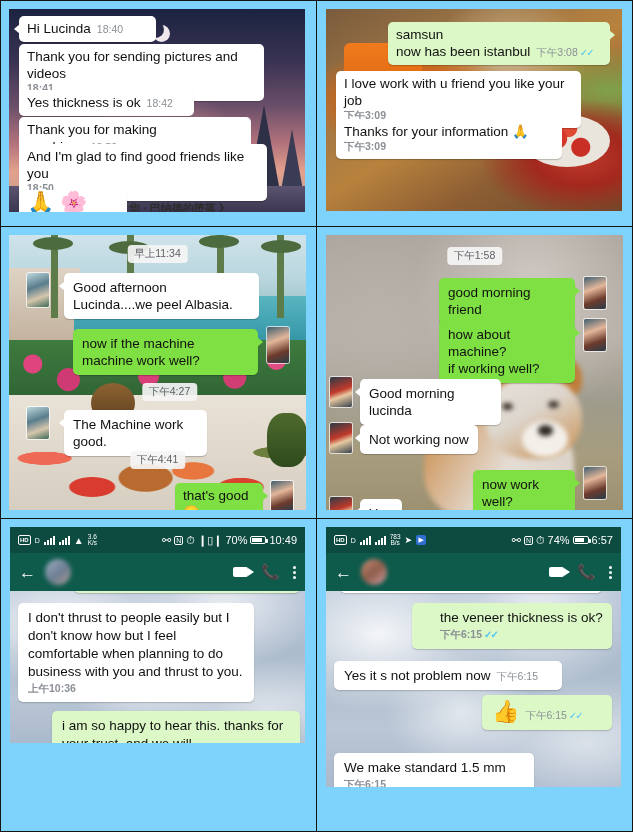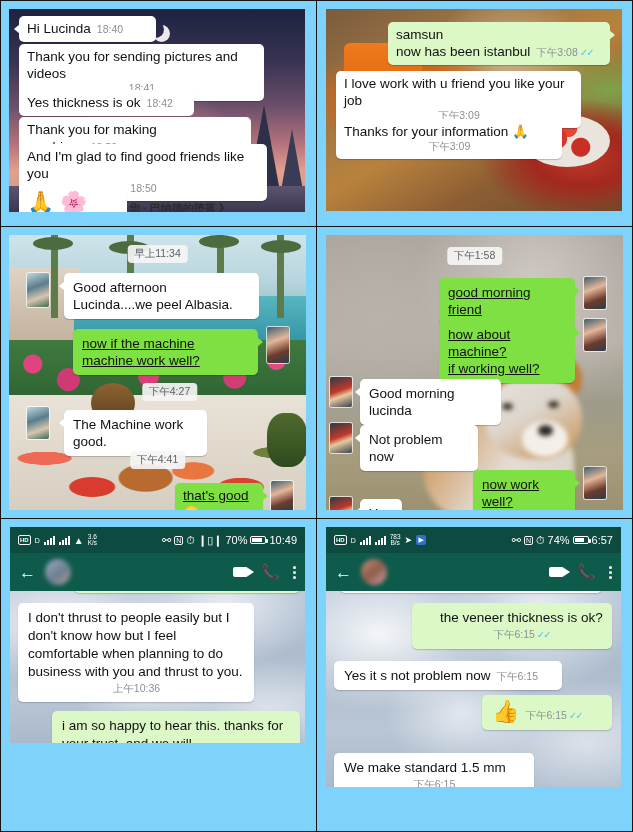--- a/index.html
+++ b/index.html
@@ -36,28 +36,28 @@
     border-radius:5px;
     padding:4px 7px 4px 8px;
     font-size:13.5px;
     line-height:17px;
     color:#111;
     box-shadow:0 1px 1px rgba(0,0,0,.22);
     white-space:normal;
   }
   .bub.in{ background:#ffffff; }
   .bub.out-pale{ background:#dcf8c6; }
-  .bub.out-lime{ background:#7ee042;text-decoration:underline; }
+  .bub.out-lime{ background:#7ee042; }
   .tm{
     font-size:10.5px;
     color:#8b9096;
     white-space:nowrap;
     vertical-align:baseline;
   }
-  .tm.right{ display:block; text-align:center; margin-top:-2px; }
+  .tm.right{ display:block; text-align:left; margin-top:-2px;font-weight:bold; }
   .tm.inline{ display:inline; margin-left:6px; }
   .ticks{ color:#4fc3f7; font-size:10px; letter-spacing:-2px; margin-left:2px;}
 
   
   .tail-r{ position:absolute; right:-5px; top:8px; width:0;height:0;
     border-top:5px solid transparent; border-bottom:5px solid transparent; }
   .tail-l{ position:absolute; left:-5px; top:8px; width:0;height:0;
     border-top:5px solid transparent; border-bottom:5px solid transparent;
     border-right:6px solid #fff; }
   .tail-r.lime{ border-left:6px solid #7ee042; }
@@ -375,21 +375,21 @@
       <div class="avthumb thumb-girl" style="left:258px;top:84px;height:32px;"></div>
 
       <div class="avthumb thumb-man" style="left:4px;top:142px;height:30px;"></div>
       <div class="bub in" style="left:34px;top:144px;width:141px;padding:6px 9px;">
         <span>Good morning lucinda</span>
         <span class="tail-l"></span>
       </div>
 
       <div class="avthumb thumb-man" style="left:4px;top:188px;height:30px;"></div>
       <div class="bub in" style="left:34px;top:190px;width:118px;padding:6px 9px;">
-        <span>Not problem now</span>
+        <span>Not working now</span>
         <span class="tail-l"></span>
       </div>
 
       <div class="bub out-lime" style="left:147px;top:235px;width:102px;padding:6px 9px;">
         <span>now work well?</span>
         <span class="tail-r lime"></span>
       </div>
       <div class="avthumb thumb-girl" style="left:258px;top:232px;height:32px;"></div>
 
       <div class="avthumb thumb-man" style="left:4px;top:262px;height:26px;"></div>

